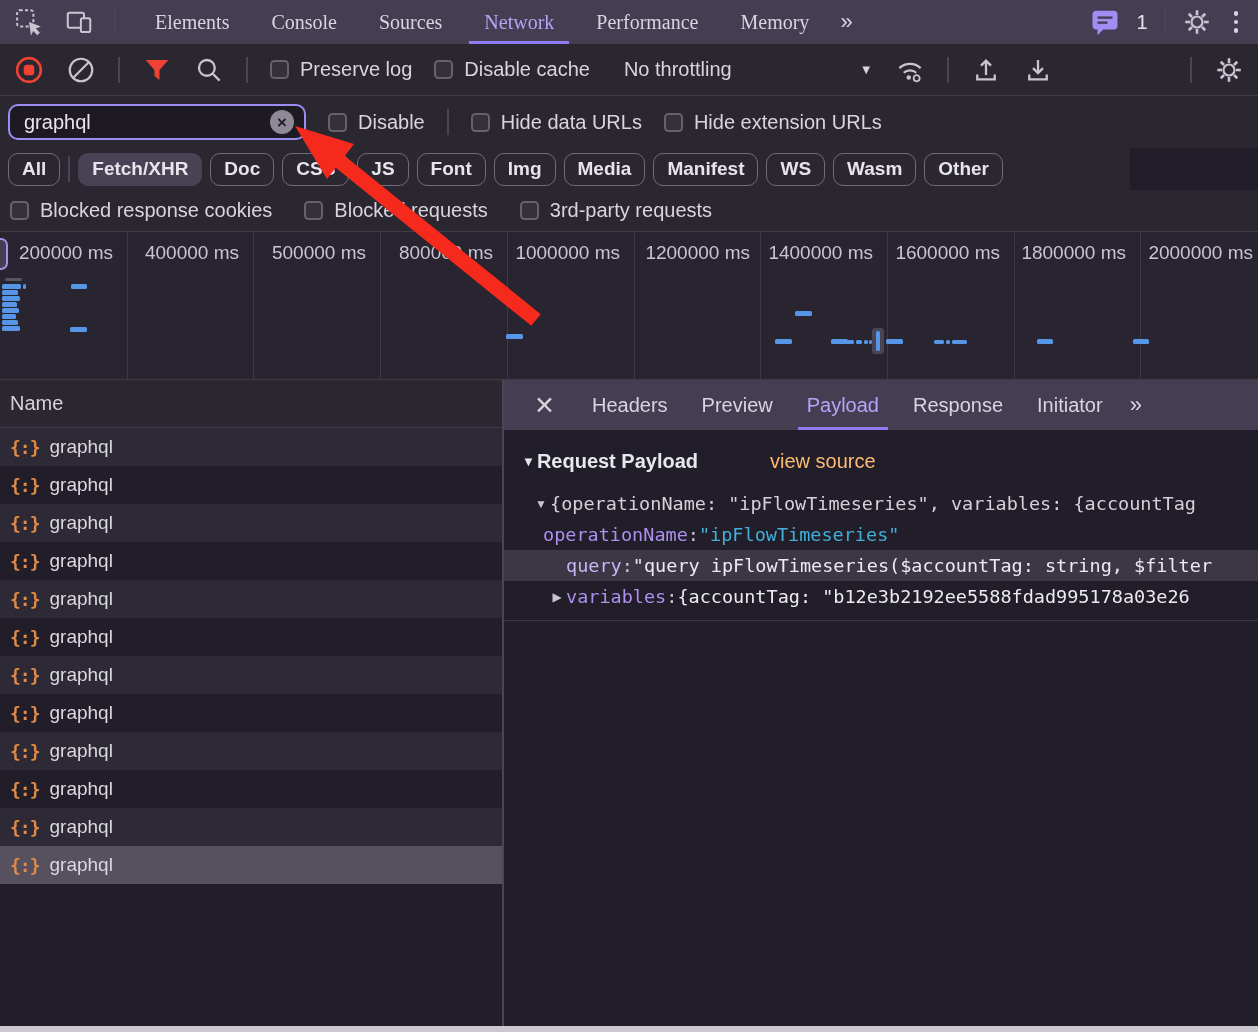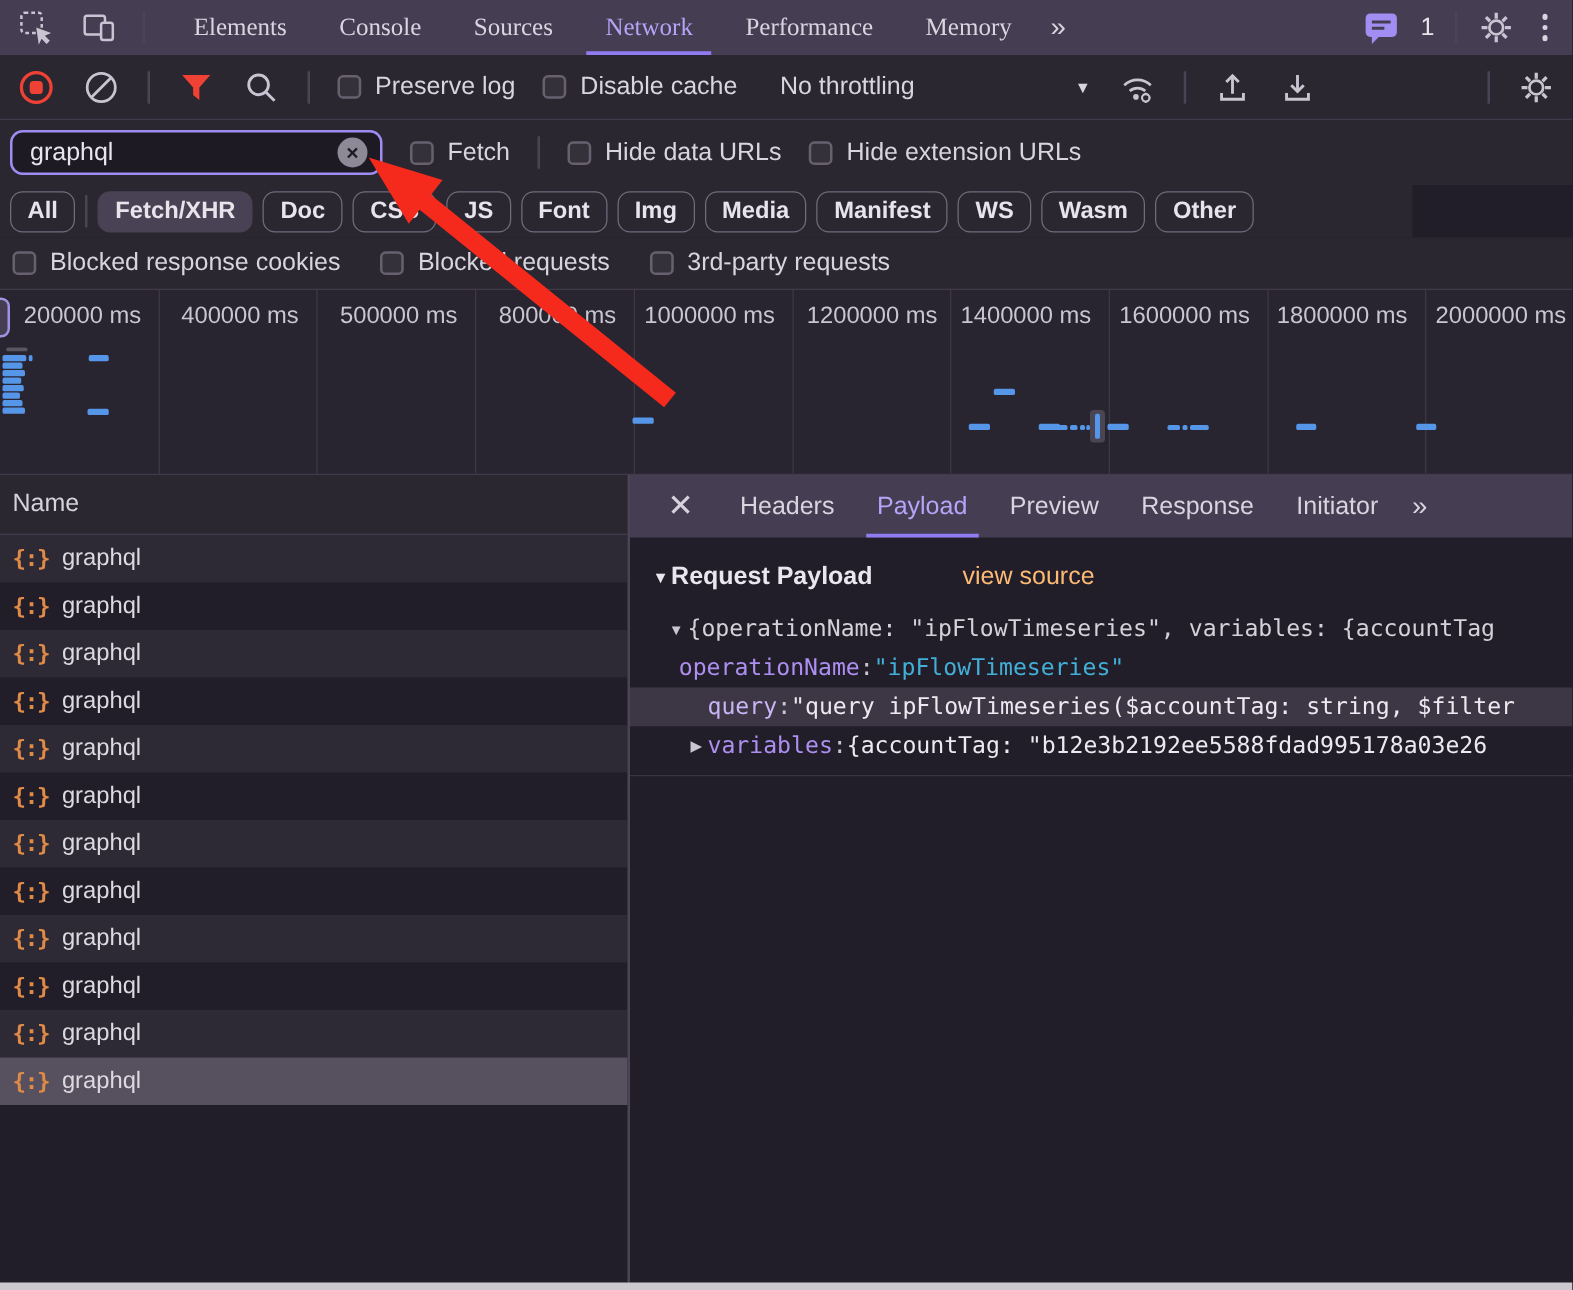--- a/index.html
+++ b/index.html
@@ -241,21 +241,21 @@
   </span>
 </div>
 
 <div id="filter-row" class="abs">
   <span id="filter-input">
     <input value="graphql" style="">
     <span id="filter-clear">×</span>
   </span>
   <span class="cb-row">
       <span class="cb"></span>
-      <span>Fetch</span>
+      <span>Disable</span>
     </span>
   <span class="vdiv"></span>
   <span class="cb-row">
       <span class="cb"></span>
       <span>Hide data URLs</span>
     </span>
   <span class="cb-row">
       <span class="cb"></span>
       <span>Hide extension URLs</span>
     </span>
@@ -398,22 +398,22 @@
       </div>
     </div>
 </div>
 <div id="split" class="abs"></div>
 
 <div id="right-panel" class="abs">
   <div id="detail-tabs">
     <span id="close-x">✕</span>
     <span id="dtabs-container" style="display:flex;">
         <span class="dtab">Headers</span>
+        <span class="dtab">Preview</span>
         <span class="dtab active">Payload</span>
-        <span class="dtab">Preview</span>
         <span class="dtab">Response</span>
         <span class="dtab">Initiator</span>
       </span>
     <span class="chevrons">»</span>
   </div>
   <div id="payload">
     <div id="payload-header">
       <span class="tri">▼</span>
       <span id="payload-title">Request Payload</span>
       <span id="view-source">view source</span>

